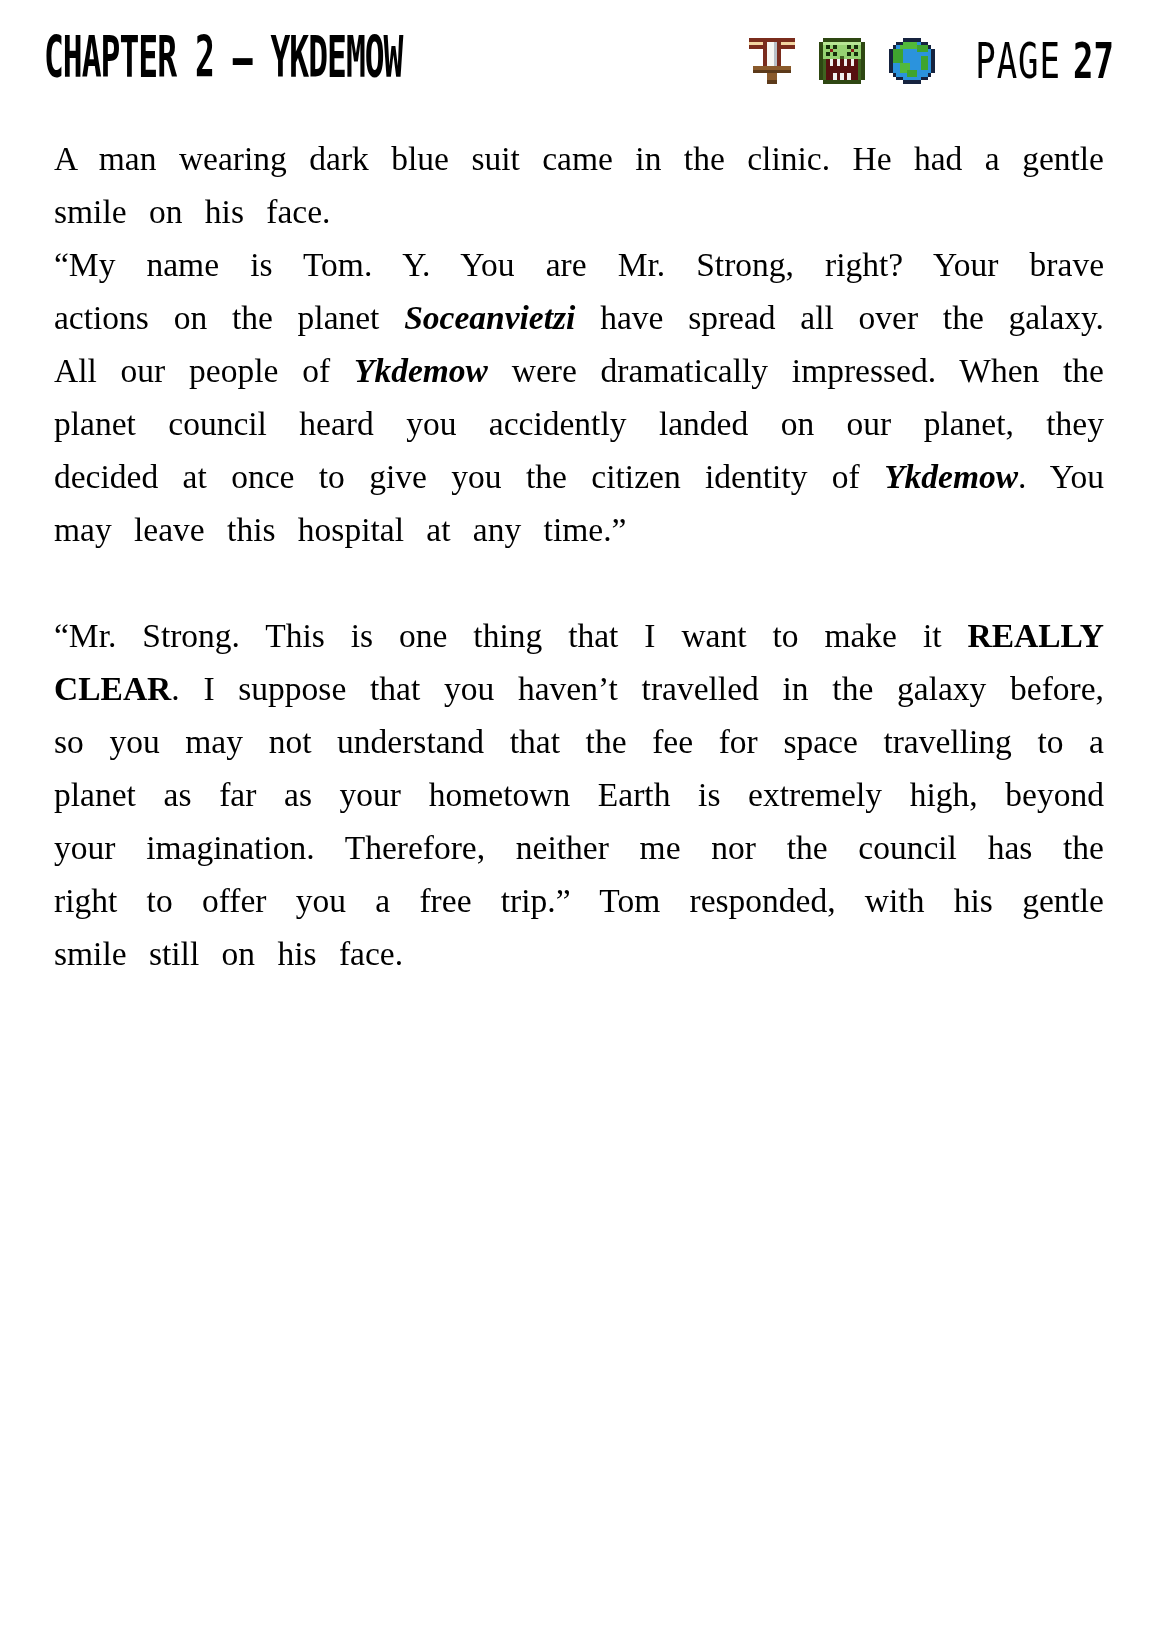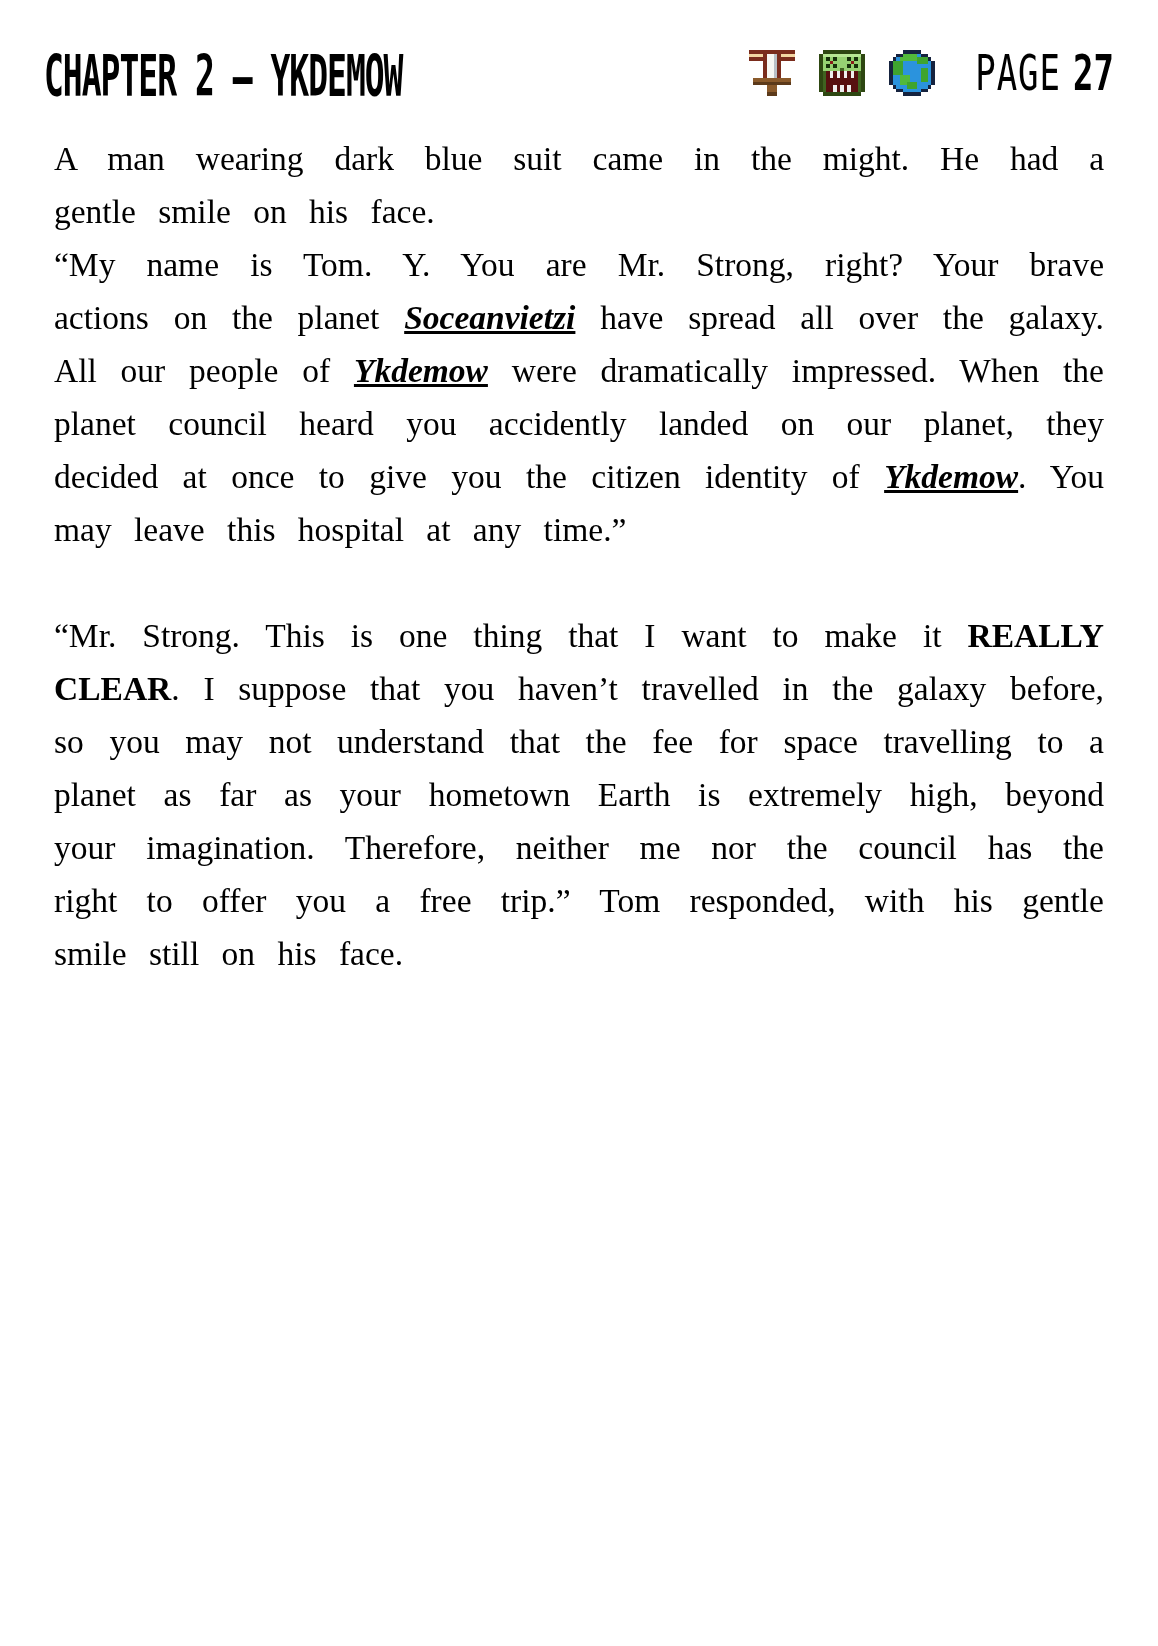--- a/index.html
+++ b/index.html
@@ -7,21 +7,21 @@
     position: relative;
     width: 1158px;
     height: 1646px;
     background: #ffffff;
     color: #000000;
     overflow: hidden;
   }
   .header {
     display: flex;
     justify-content: space-between;
-    align-items: flex-end;
+    align-items: flex-start;
     padding: 38px 44px 0 44px;
     height: 58px;
   }
   .chapter-title {
     font-family: "DejaVu Sans Mono", monospace;
     font-weight: 700;
     font-size: 33px;
     letter-spacing: -1px;
     white-space: nowrap;
     transform: scaleY(1.7);
@@ -51,21 +51,21 @@
     font-family: "Liberation Serif", "DejaVu Serif", serif;
     font-size: 33.5px;
     line-height: 53px;
     text-align: justify;
     word-spacing: 14px;
     hyphens: none;
   }
   .story p { margin: 0; }
   .story p.spaced { margin-top: 53px; }
   .seg-bold { font-weight: bold; }
-  .seg-bold-italic { font-weight: bold; font-style: italic; text-decoration: underline; }
+  .seg-bold-italic { font-weight: bold; font-style: italic; }
 </style>
 </head>
 <body>
 
 <div class="page">
 
   <div class="header">
     <div class="chapter-title">CHAPTER 2 — YKDEMOW</div>
 
     <div class="header-right">
@@ -146,18 +146,18 @@
 
       <div class="page-indicator">
         <span class="page-label">PAGE</span>
         <span class="page-number">27</span>
       </div>
 
     </div>
   </div>
 
   <div class="story">
-      <p><span>A man wearing dark blue suit came in the might. He had a gentle smile on his face.</span></p>
+      <p><span>A man wearing dark blue suit came in the clinic. He had a gentle smile on his face.</span></p>
       <p><span>“My name is Tom. Y. You are Mr. Strong, right? Your brave actions on the planet </span><span class="seg-bold-italic">Soceanvietzi</span><span> have spread all over the galaxy. All our people of </span><span class="seg-bold-italic">Ykdemow</span><span> were dramatically impressed. When the planet council heard you accidently landed on our planet, they decided at once to give you the citizen identity of </span><span class="seg-bold-italic">Ykdemow</span><span>. You may leave this hospital at any time.”</span></p>
       <p class="spaced"><span>“Mr. Strong. This is one thing that I want to make it </span><span class="seg-bold">REALLY CLEAR</span><span>. I suppose that you haven’t travelled in the galaxy before, so you may not understand that the fee for space travelling to a planet as far as your hometown Earth is extremely high, beyond your imagination. Therefore, neither me nor the council has the right to offer you a free trip.” Tom responded, with his gentle smile still on his face.</span></p>
     </div>
 
 </div>
 
 </body></html>

